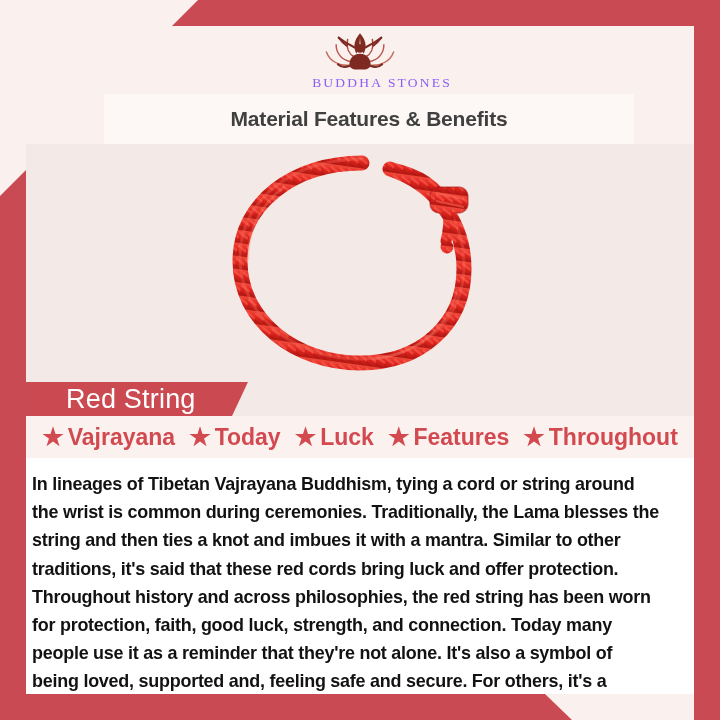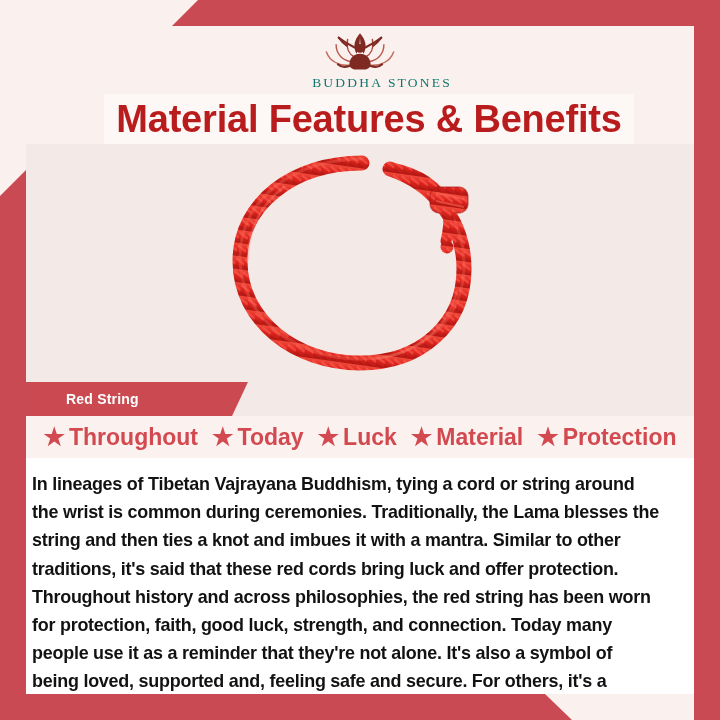--- a/index.html
+++ b/index.html
@@ -51,33 +51,33 @@
 
   
   .logo-wrap {
     position:absolute; left:0; right:0; top:0; height:68px;
     display:flex; flex-direction:column; align-items:center; justify-content:flex-start;
     padding-top:2px;
   }
   .logo-mark { width:108px; height:46px; display:block; }
   .logo-text {
     font-family:"Liberation Serif", serif;
-    font-size:13.5px; letter-spacing:2.2px; color:#0f766e;
+    font-size:13.5px; letter-spacing:2.2px; color:#8b5cf6;
     margin-top:1px;
     margin-left:44px;
   }
 
   
   .title-band {
     position:absolute; left:78px; width:530px; top:68px; height:50px;
     background:#fdf7f5;
     display:flex; align-items:center; justify-content:center;
   }
   .title-text {
-    font-size:38px; font-weight:bold; color:#b91c1c;
+    font-size:21px; font-weight:bold; color:#404040;
     letter-spacing:-0.2px; white-space:nowrap;
   }
 
   
   .stage {
     position:absolute; left:0; right:0; top:118px; height:238px;
     background:#f3eae7;
     display:flex; align-items:center; justify-content:center;
   }
   .bracelet { display:block; }
@@ -87,21 +87,21 @@
     position:absolute; left:0; right:0; top:356px; height:34px;
     background:#f3eae7;
   }
   .ribbon {
     position:absolute; left:0; top:0; height:34px; width:222px;
     background:#cb4a51;
     clip-path:polygon(0 0, 222px 0, 206px 34px, 0 34px);
     display:flex; align-items:center;
   }
   .ribbon-text {
-    color:#ffffff; font-size:14px; font-weight:bold;
+    color:#ffffff; font-size:27px; font-weight:normal;
     padding-left:40px; letter-spacing:0.2px;
   }
 
   
   .features {
     position:absolute; left:0; right:0; top:390px; height:42px;
     background:#fbf1ef;
     display:flex; align-items:center; justify-content:center;
     gap:0px;
   }
@@ -216,37 +216,37 @@
 
     <div class="ribbon-row">
       <div class="ribbon">
         <span class="ribbon-text">Red String</span>
       </div>
     </div>
 
     <div class="features">
       <span class="feature">
         <span class="star">★</span>
+        <span>Vajrayana</span>
+      </span>
+      <span class="feature">
+        <span class="star">★</span>
+        <span>Today</span>
+      </span>
+      <span class="feature">
+        <span class="star">★</span>
+        <span>Luck</span>
+      </span>
+      <span class="feature">
+        <span class="star">★</span>
+        <span>Features</span>
+      </span>
+      <span class="feature">
+        <span class="star">★</span>
         <span>Throughout</span>
-      </span>
-      <span class="feature">
-        <span class="star">★</span>
-        <span>Today</span>
-      </span>
-      <span class="feature">
-        <span class="star">★</span>
-        <span>Luck</span>
-      </span>
-      <span class="feature">
-        <span class="star">★</span>
-        <span>Material</span>
-      </span>
-      <span class="feature">
-        <span class="star">★</span>
-        <span>Protection</span>
       </span>
     </div>
 
     <div class="copy">
       <p>In lineages of Tibetan Vajrayana Buddhism, tying a cord or string around the wrist is common during ceremonies. Traditionally, the Lama blesses the string and then ties a knot and imbues it with a mantra. Similar to other traditions, it's said that these red cords bring luck and offer protection. Throughout history and across philosophies, the red string has been worn for protection, faith, good luck, strength, and connection. Today many people use it as a reminder that they're not alone. It's also a symbol of being loved, supported and, feeling safe and secure. For others, it's a prompt to stay positive while facing any adversity.</p>
     </div>
 
   </div>
 </div>
 

